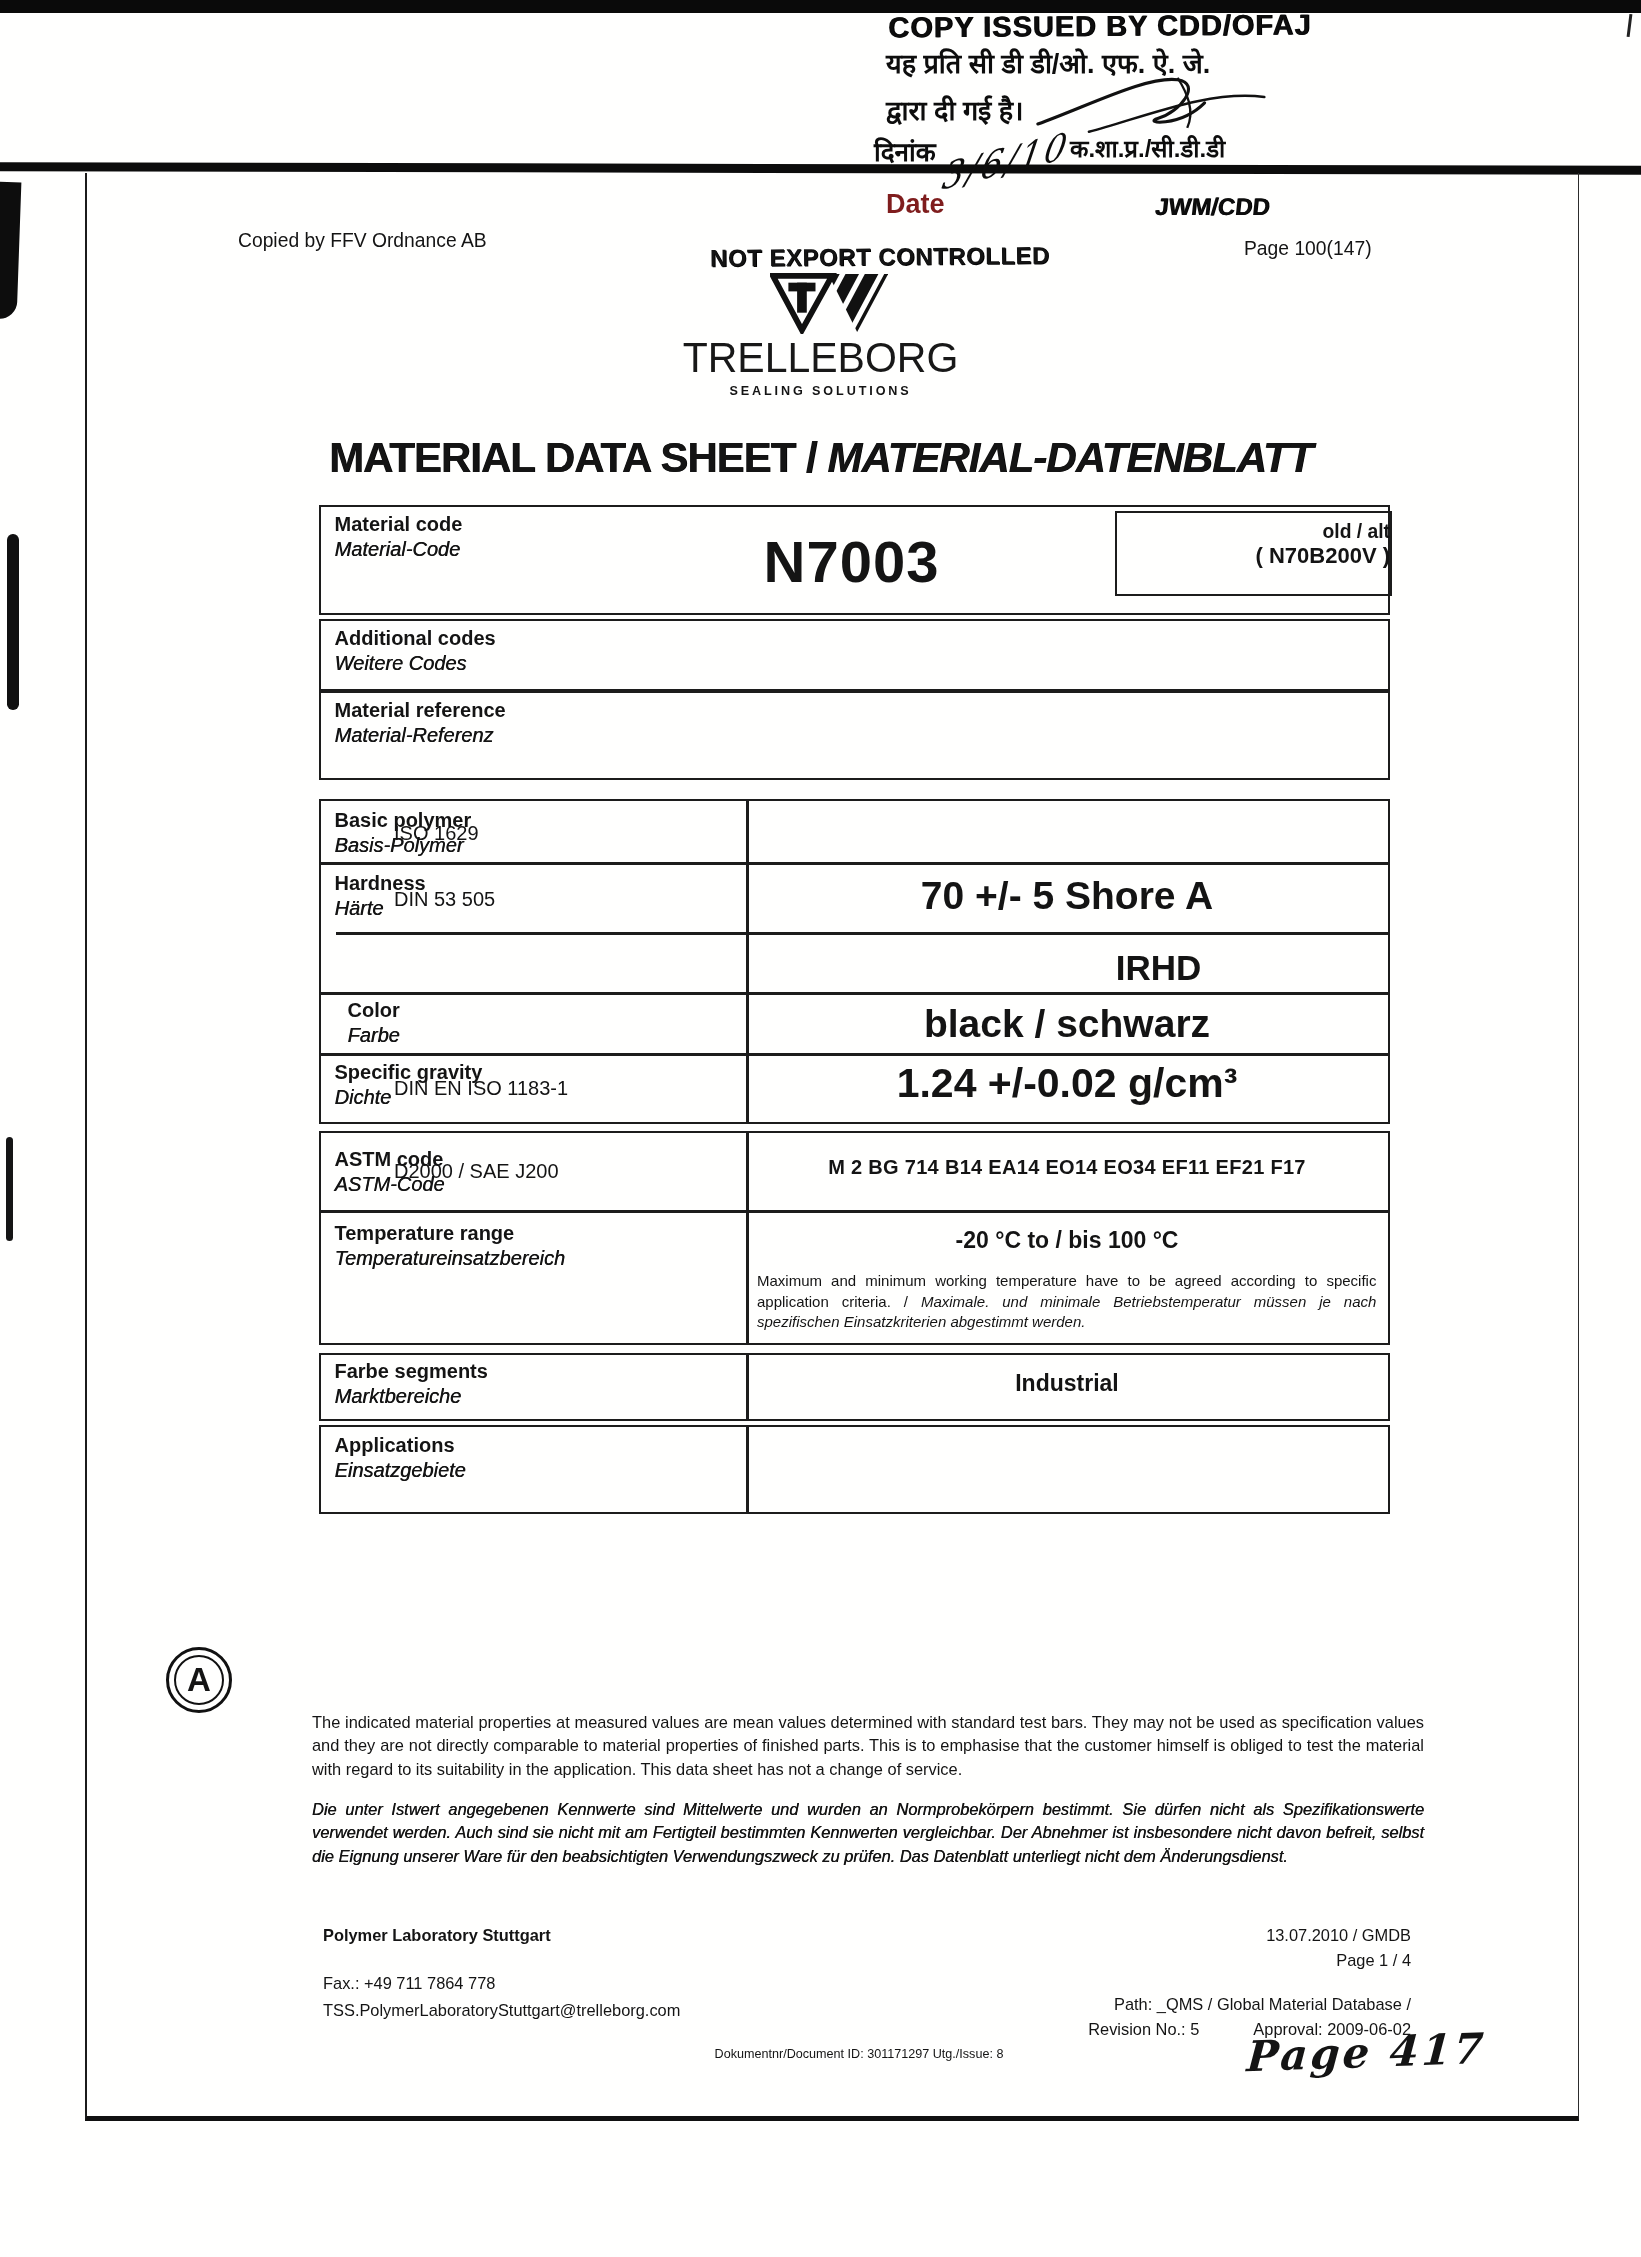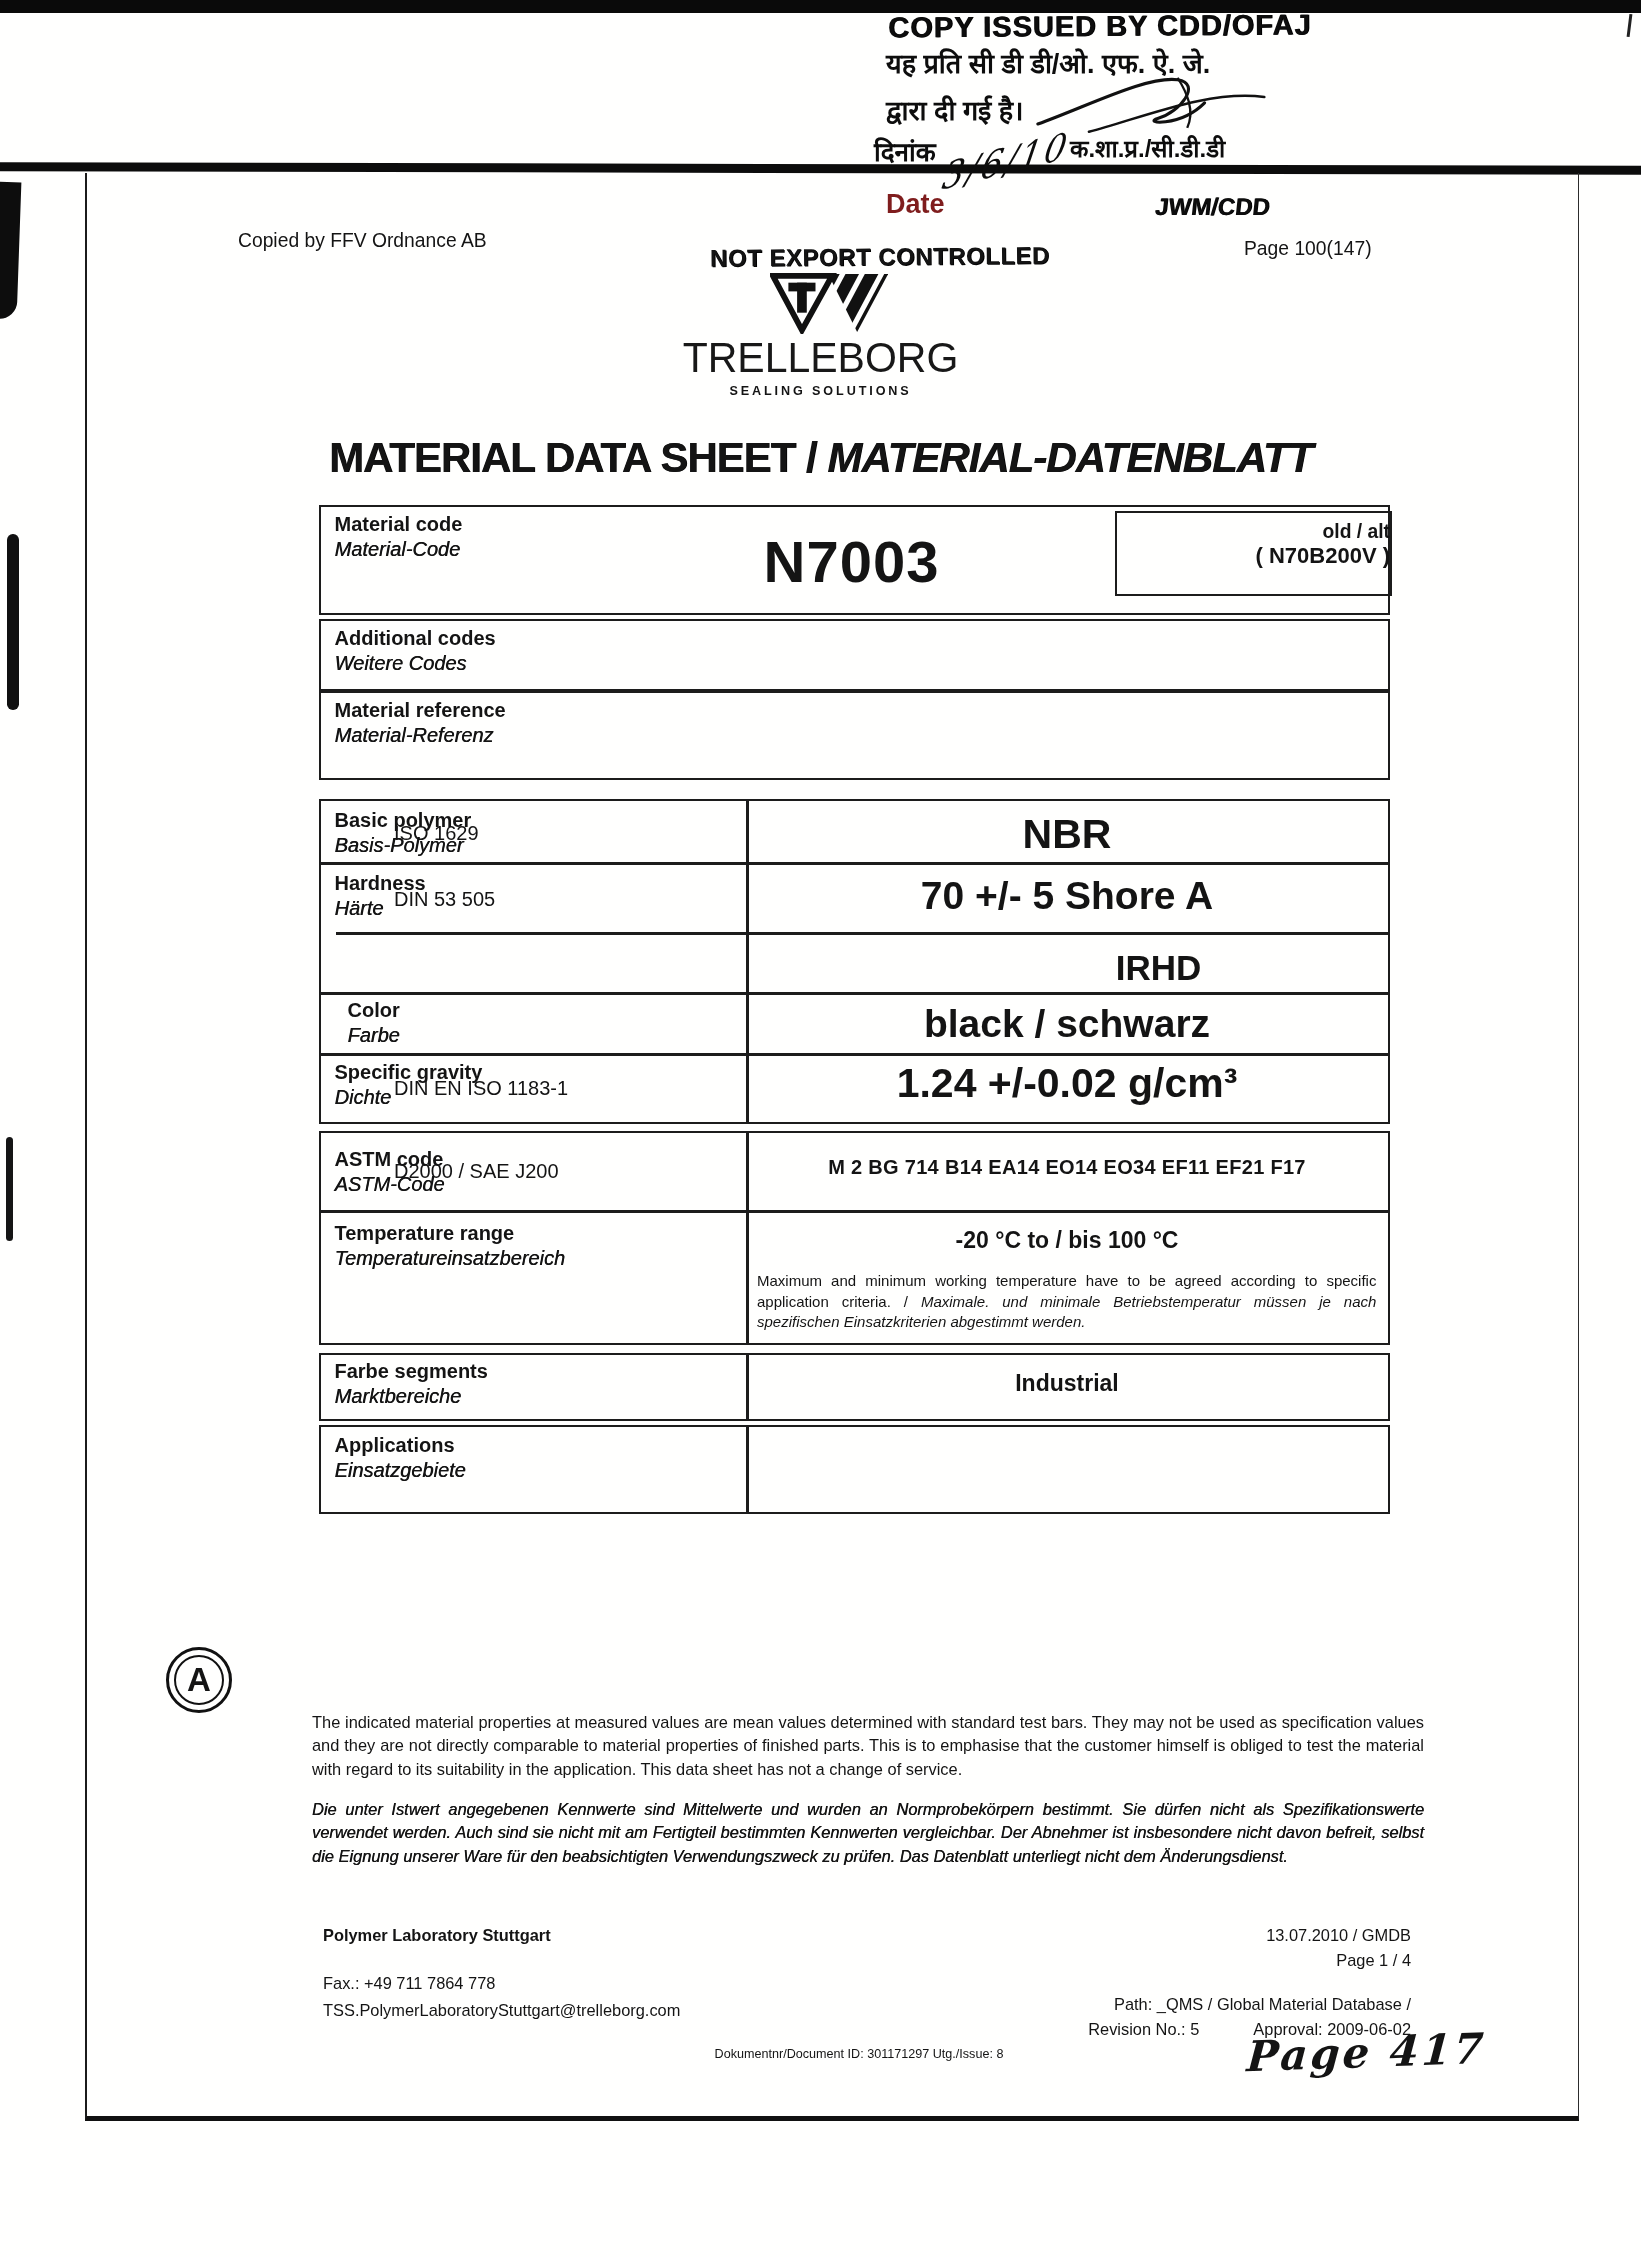--- a/index.html
+++ b/index.html
@@ -208,21 +208,20 @@
     <div class="hline" style="top:61px;"></div>
     <div class="hline" style="top:131px;left:15.4px;"></div>
     <div class="hline" style="top:191px;"></div>
     <div class="hline" style="top:252px;"></div>
 
     <div class="lblblk" style="top:6.8px;">
       <span class="lbl-en">Basic polymer</span>
       <span class="lbl-de">Basis-Polymer</span>
     </div>
     <div class="std" style="top:21px;">ISO 1629</div>
-    <div class="val v-nbr">NBR</div>
 
     <div class="lblblk" style="top:70px;">
       <span class="lbl-en">Hardness</span>
       <span class="lbl-de">Härte</span>
     </div>
     <div class="std" style="top:87px;">DIN 53 505</div>
     <div class="val v-shore">70 +/- 5 Shore A</div>
 
     <div class="val v-irhd">IRHD</div>
 

